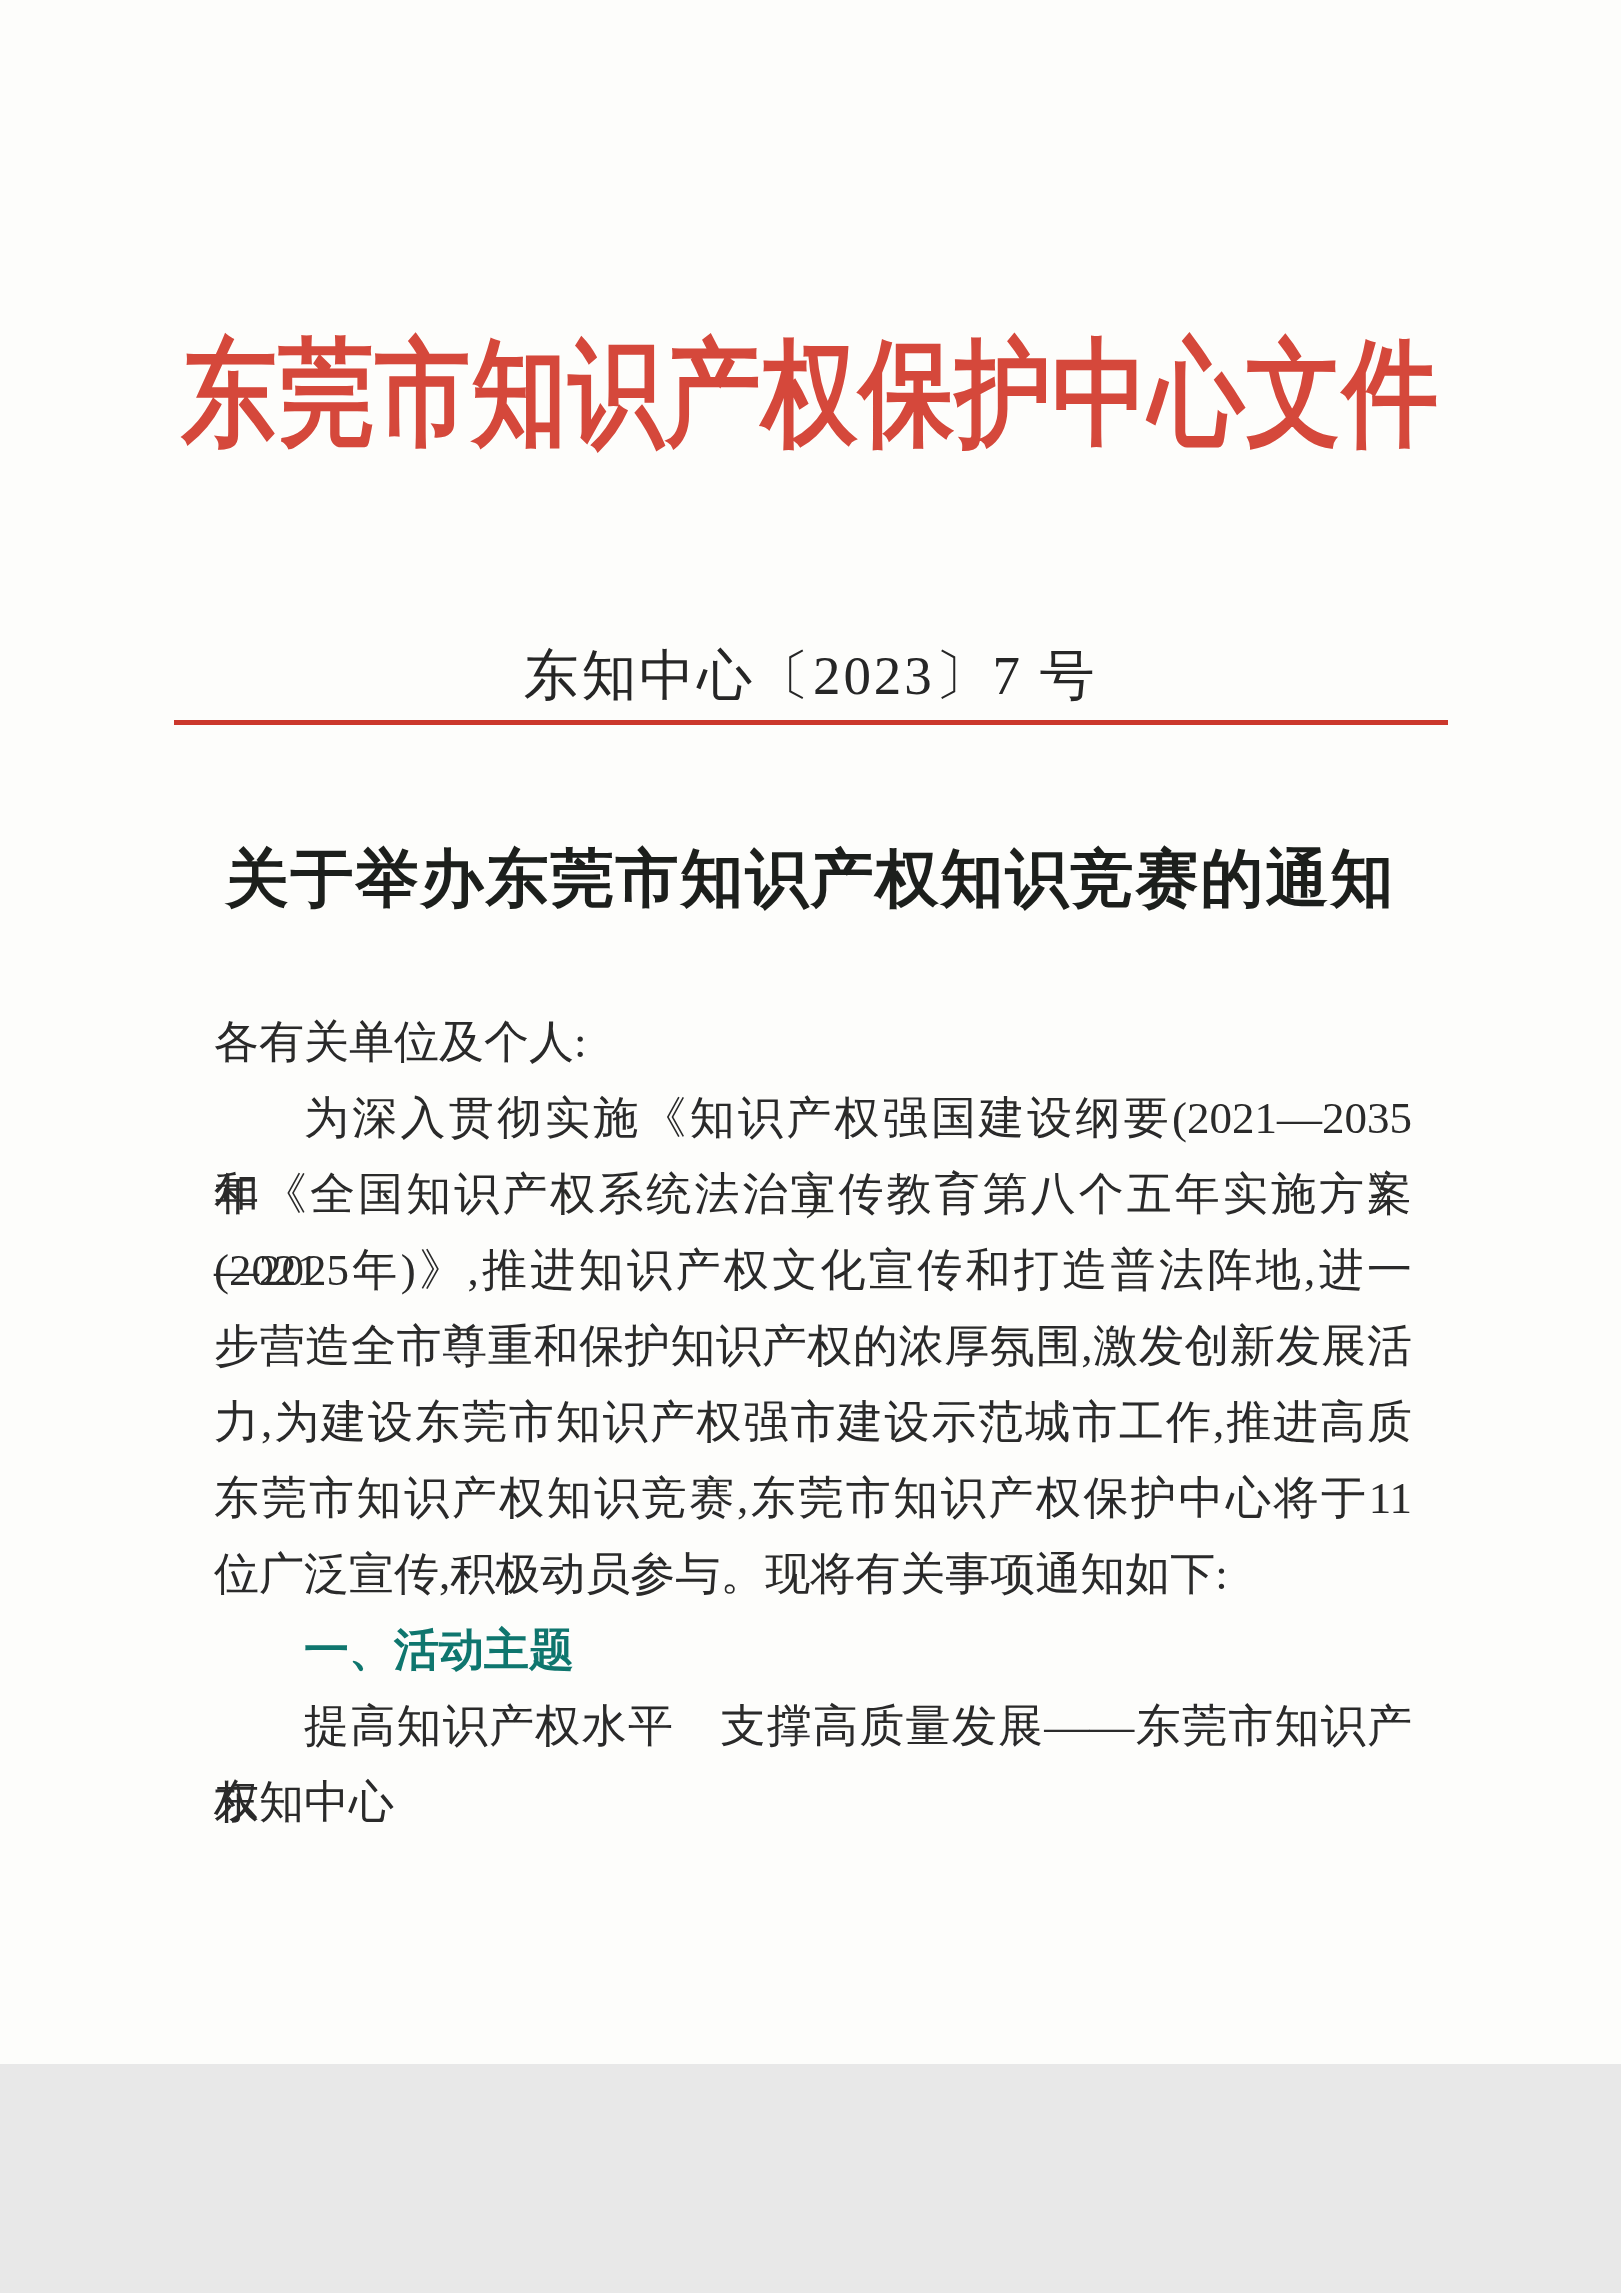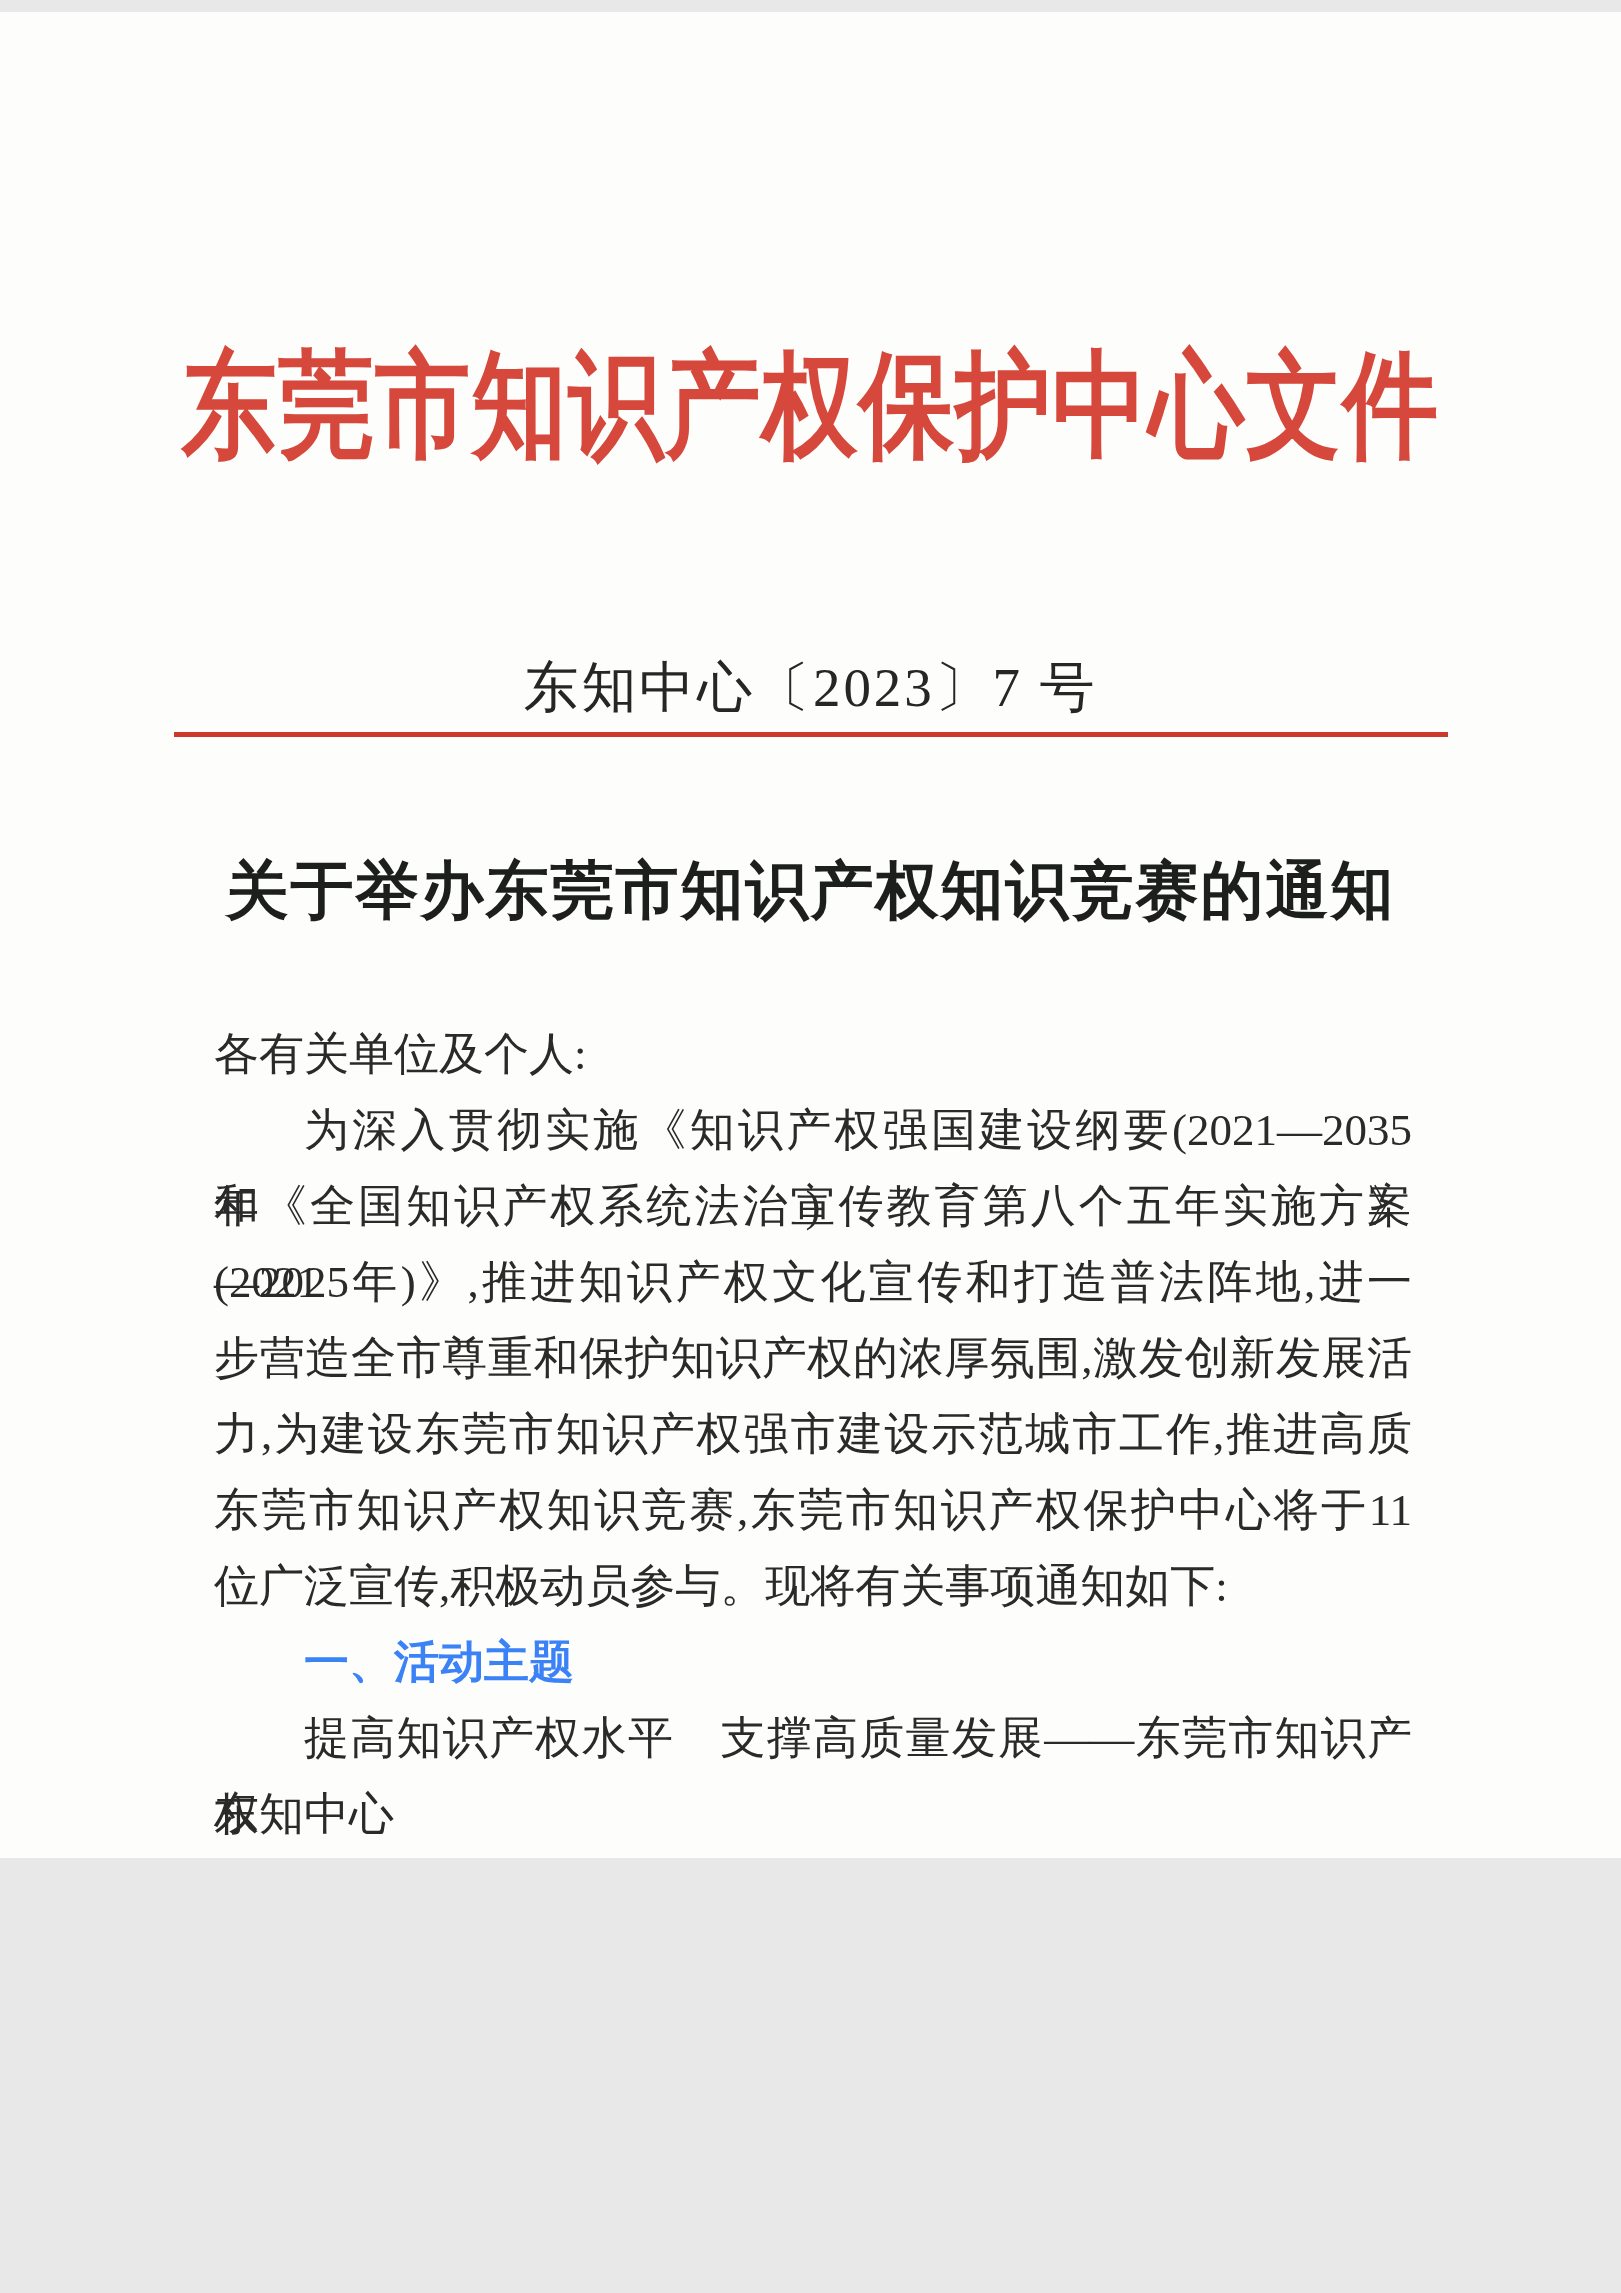--- a/index.html
+++ b/index.html
@@ -1,20 +1,20 @@
 <!DOCTYPE html>
 <html lang="zh"><head>
 <meta charset="utf-8">
 <style>
   html, body { margin: 0; padding: 0; background: #e8e8e8; }
   .page {
     position: relative;
     width: 1621px;
-    height: 1846px;
-    margin: 12px auto;
+    height: 2064px;
+    margin: 0 auto;
     background: #fdfdfb;
     overflow: hidden;
     font-family: "Liberation Serif", "DejaVu Serif", serif;
   }
 
   
   .letterhead {
     position: absolute;
     top: 331px;
     left: 0;
@@ -84,21 +84,21 @@
   .body-line.stretch {
     white-space: normal;
     text-align: justify;
     text-align-last: justify;
     text-justify: inter-character;
   }
   .body-line.indent { text-indent: 2em; }
   .body-line.heading {
     font-family: "Liberation Sans", "DejaVu Sans", sans-serif;
     font-weight: 700;
-    color: #3b82f6;
+    color: #0f766e;
   }
 
   
   .page-number {
     position: absolute;
     top: 2143px;
     right: 210px;
     font-size: 33px;
     line-height: 41px;
     color: #3a3f3e;

